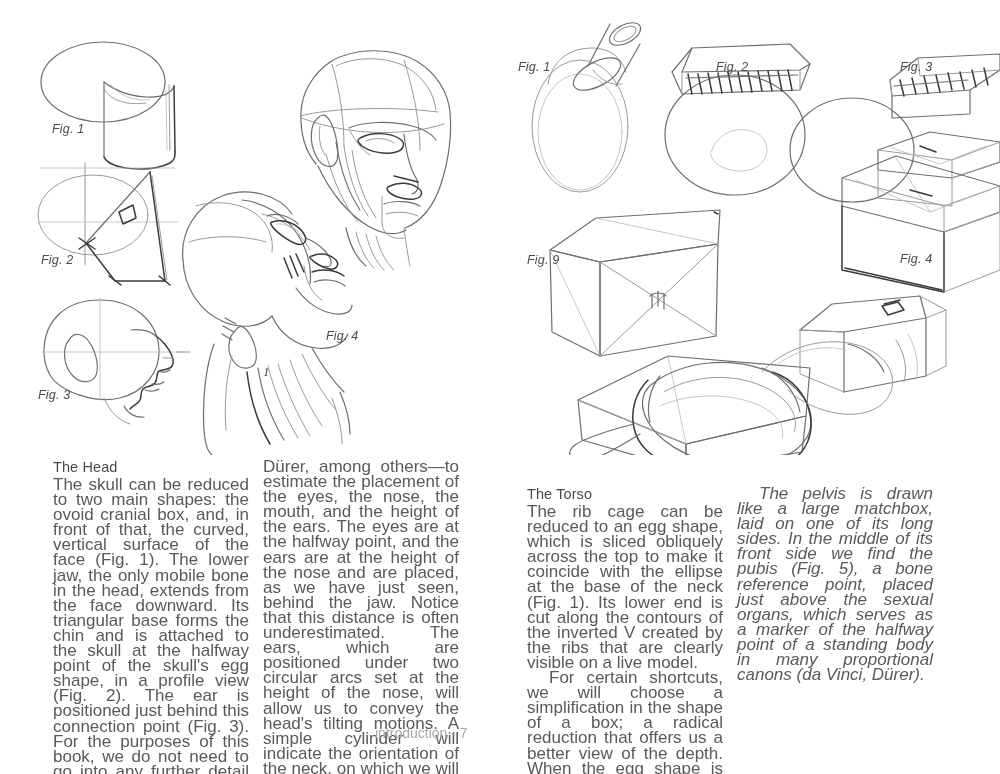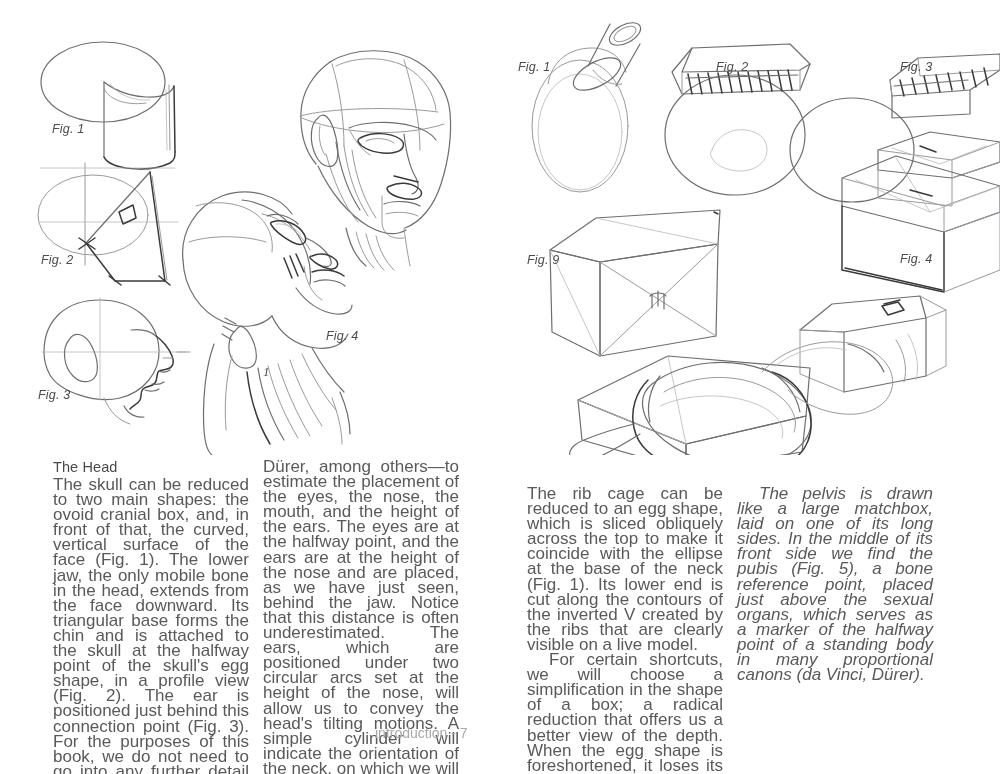--- a/index.html
+++ b/index.html
@@ -431,20 +431,21 @@
     </div>
 
     <div class="figlabel" style="left:18px; top:60px;">Fig. 1</div>
     <div class="figlabel" style="left:216px; top:60px;">Fig. 2</div>
     <div class="figlabel" style="left:400px; top:60px;">Fig. 3</div>
     <div class="figlabel" style="left:400px; top:252px;">Fig. 4</div>
     <div class="figlabel" style="left:27px; top:253px;">Fig. 9</div>
 
     <div class="textblock" style="left:27px; top:486px;">
       <div class="col">
+        <h2 class="heading">The Torso</h2>
         <p class="para">The rib cage can be reduced to an egg shape, which is sliced obliquely across the top to make it coincide with the ellipse at the base of the neck (Fig. 1). Its lower end is cut along the contours of the inverted V created by the ribs that are clearly visible on a live model.</p>
         <p class="para">For certain shortcuts, we will choose a simplification in the shape of a box; a radical reduction that offers us a better view of the depth. When the egg shape is foreshortened, it loses its characteristics and begins to look like a sphere (Figs. 2 to 2).</p>
       </div>
       <div class="col no-head">
         <p class="para" style="text-indent:22px;font-style:italic;">The pelvis is drawn like a large matchbox, laid on one of its long sides. In the middle of its front side we find the pubis (Fig. 5), a bone reference point, placed just above the sexual organs, which serves as a marker of the halfway point of a standing body in many proportional canons (da Vinci, Dürer).</p>
       </div>
     </div>
 
   </div>
 

